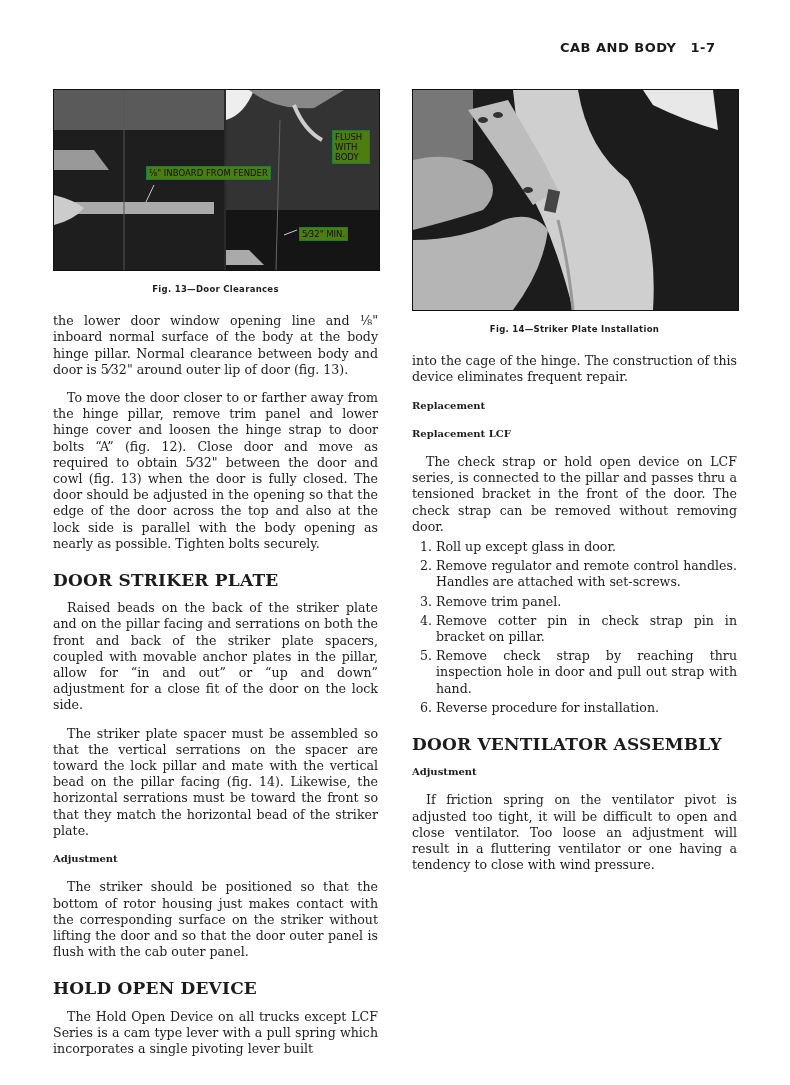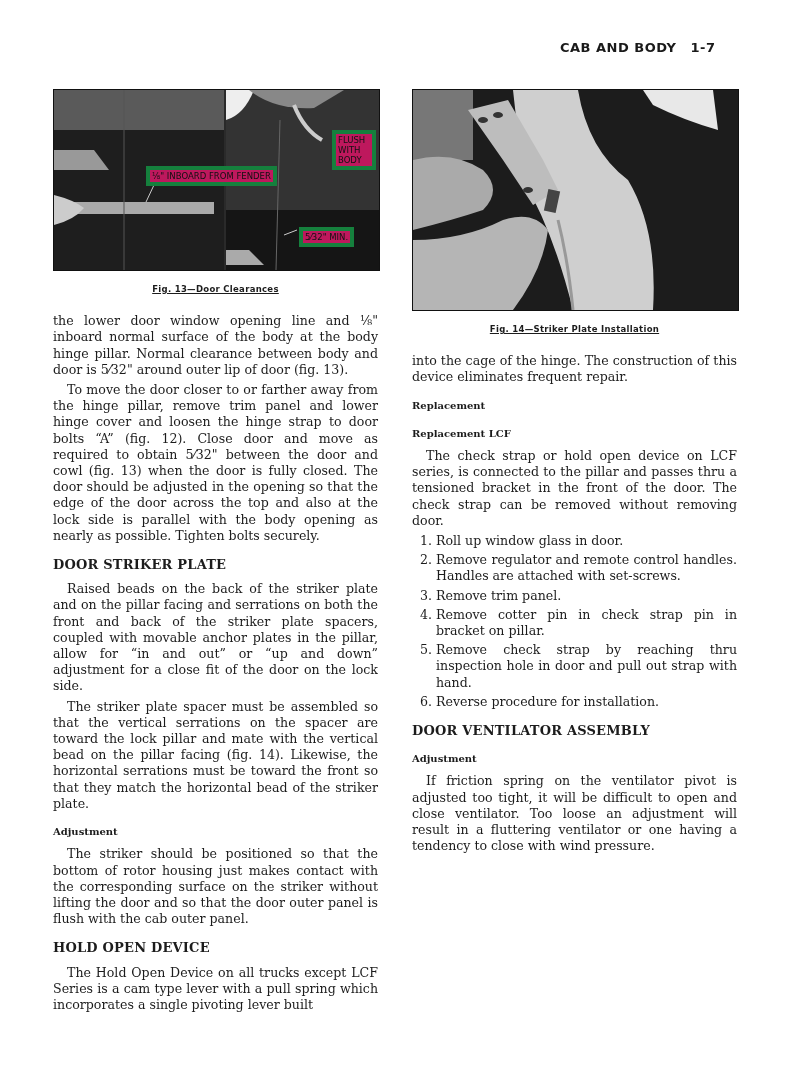--- a/index.html
+++ b/index.html
@@ -6,32 +6,32 @@
   body { width: 790px; height: 1085px; position: relative; overflow: hidden; color: #1a1a1a; }
   .page-header {
     position: absolute; top: 40px; left: 560px; width: 200px;
     font-family: "DejaVu Sans", sans-serif; font-weight: bold; font-size: 13px;
     letter-spacing: 0.5px; text-align: left;
   }
   .page-header .pnum { margin-left: 14px; }
   .col { position: absolute; font-family: "DejaVu Serif", serif; font-size: 12.6px; line-height: 16.2px; color: #1c1c1c; }
   .col-left { left: 53px; top: 89px; width: 325px; }
   .col-right { left: 412px; top: 89px; width: 325px; }
-  p { margin: 0 0 4px 0; text-align: justify; text-indent: 14px; }
+  p { margin: 12px 0 4px 0; text-align: justify; text-indent: 14px; }
   p.cont { text-indent: 0; }
-  h2 { font-family: "DejaVu Serif", serif; font-size: 13px; font-weight: bold; margin: 13px 0 8px 0; letter-spacing: 0.2px; }
+  h2 { font-family: "DejaVu Serif", serif; font-size: 17px; font-weight: bold; margin: 20px 0 8px 0; letter-spacing: 0.2px; }
   h3 { font-family: "DejaVu Serif", serif; font-size: 10px; font-weight: bold; margin: 12px 0 6px 0; }
   .figure { position: relative; background: #222; overflow: hidden; border: 1px solid #111; }
   .fig13 { width: 325px; height: 180px; }
   .fig14 { width: 325px; height: 220px; }
-  .caption { font-family: "DejaVu Sans", sans-serif; font-weight: bold; font-size: 8.5px; text-align: center; margin: 10px 0 16px 0; letter-spacing: 0.3px; text-decoration: underline; }
+  .caption { font-family: "DejaVu Sans", sans-serif; font-weight: bold; font-size: 8.5px; text-align: center; margin: 10px 0 16px 0; letter-spacing: 0.3px; }
   .callout {
-    position: absolute; background: #be185d; color: #111;
+    position: absolute; background: #4d7c0f; color: #111;
     font-family: "DejaVu Sans", sans-serif; font-size: 8.5px; line-height: 10px;
-    padding: 1px 2px; border: 4px solid #15803d; text-transform: uppercase;
+    padding: 1px 2px; border: 1px solid #15803d; text-transform: uppercase;
   }
   ol { margin: 4px 0 4px 0; padding-left: 24px; }
   ol li { margin: 0 0 3px 0; text-align: justify; }
 </style>
 </head>
 <body>
 
 <div class="page-header">
   <span>CAB AND BODY</span><span class="pnum">1-7</span>
 </div>
@@ -95,21 +95,21 @@
   </div>
   <div class="caption">Fig. 14—Striker Plate Installation</div>
 
   <p class="cont">into the cage of the hinge. The construction of this device eliminates frequent repair.</p>
 
   <h3>Replacement</h3>
 
   <h3>Replacement LCF</h3>
   <p>The check strap or hold open device on LCF series, is connected to the pillar and passes thru a tensioned bracket in the front of the door. The check strap can be removed without removing door.</p>
   <ol>
-    <li>Roll up window glass in door.</li>
+    <li>Roll up except glass in door.</li>
     <li>Remove regulator and remote control handles. Handles are attached with set-screws.</li>
     <li>Remove trim panel.</li>
     <li>Remove cotter pin in check strap pin in bracket on pillar.</li>
     <li>Remove check strap by reaching thru inspection hole in door and pull out strap with hand.</li>
     <li>Reverse procedure for installation.</li>
   </ol>
 
   <h2>DOOR VENTILATOR ASSEMBLY</h2>
 
   <h3>Adjustment</h3>

